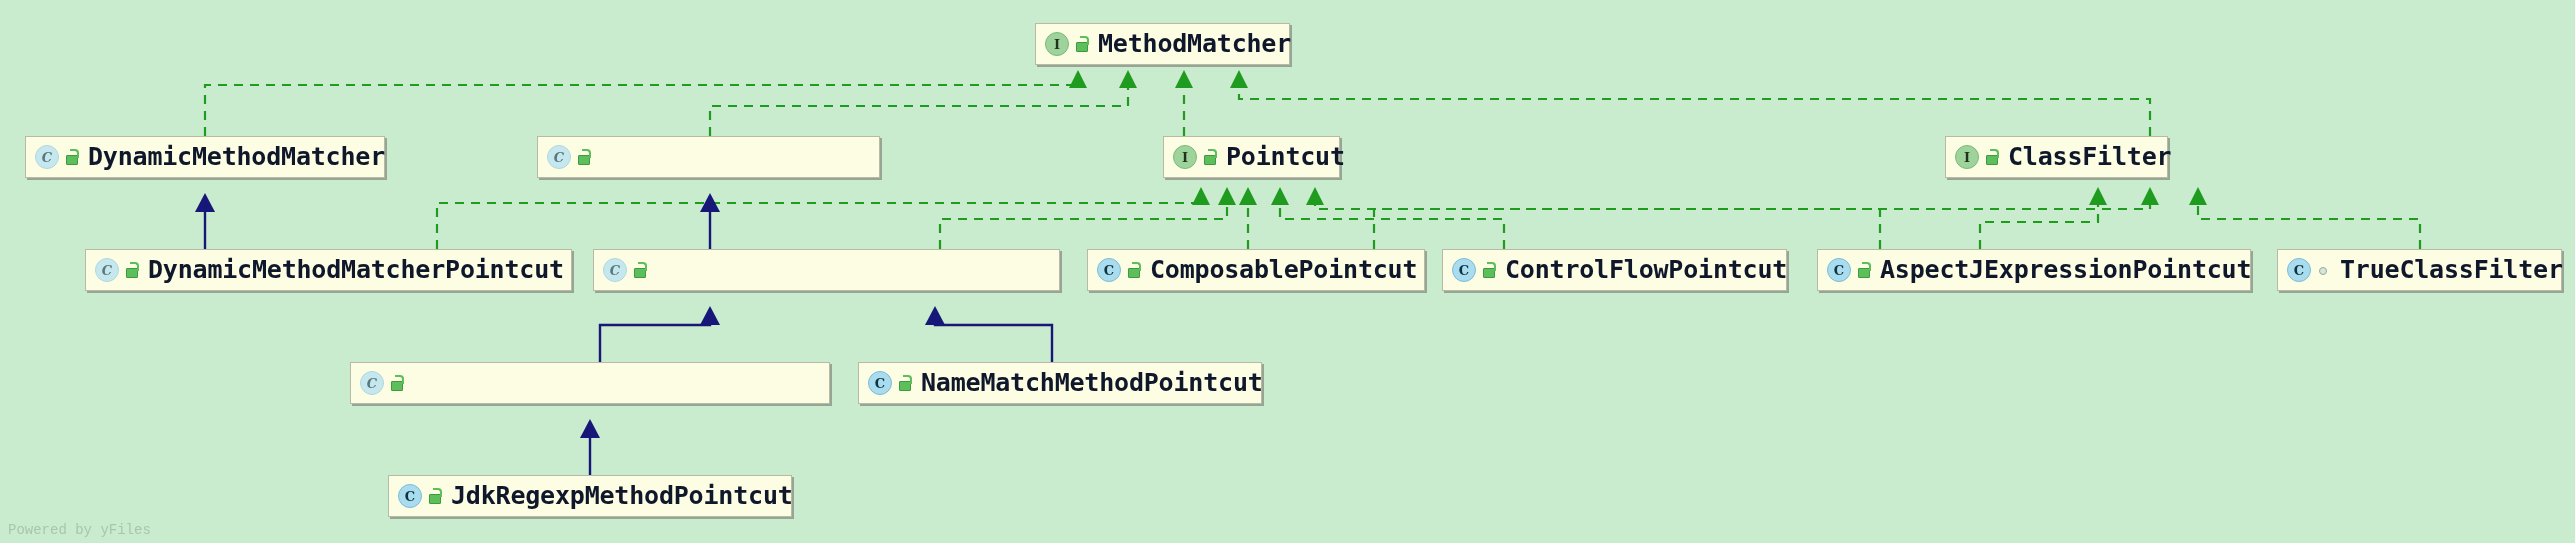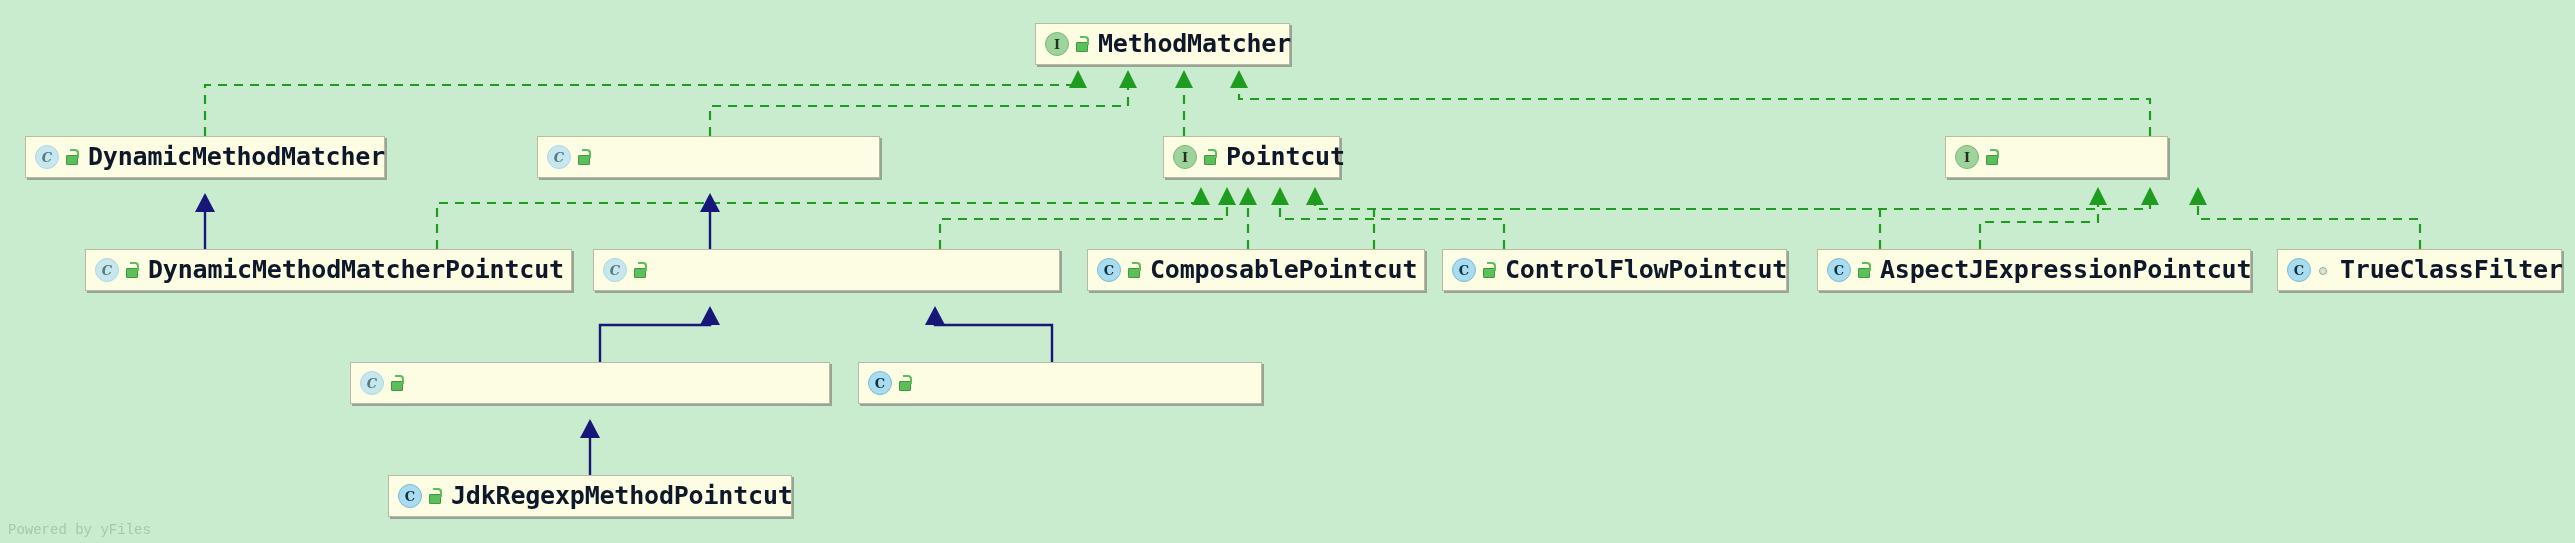--- a/index.html
+++ b/index.html
@@ -212,20 +212,21 @@
 
   <div class="node" style="left:1163px; top:136px; width:177px;">
     <span class="badge iface">I</span>
     <span class="vis pub"></span>
     <span class="node-label">Pointcut</span>
   </div>
 
   <div class="node" style="left:1945px; top:136px; width:223px;">
     <span class="badge iface">I</span>
     <span class="vis pub"></span>
+    <span class="node-label">ClassFilter</span>
   </div>
 
   <div class="node" style="left:85px; top:249px; width:487px;">
     <span class="badge cls-abstract">C</span>
     <span class="vis pub"></span>
     <span class="node-label">DynamicMethodMatcherPointcut</span>
   </div>
 
   <div class="node" style="left:593px; top:249px; width:467px;">
     <span class="badge cls-abstract">C</span>
@@ -257,20 +258,21 @@
   </div>
 
   <div class="node" style="left:350px; top:362px; width:480px;">
     <span class="badge cls-abstract">C</span>
     <span class="vis pub"></span>
   </div>
 
   <div class="node" style="left:858px; top:362px; width:404px;">
     <span class="badge cls">C</span>
     <span class="vis pub"></span>
+    <span class="node-label">NameMatchMethodPointcut</span>
   </div>
 
   <div class="node" style="left:388px; top:475px; width:404px;">
     <span class="badge cls">C</span>
     <span class="vis pub"></span>
     <span class="node-label">JdkRegexpMethodPointcut</span>
   </div>
 
   <div id="watermark">Powered by yFiles</div>
 </div>

